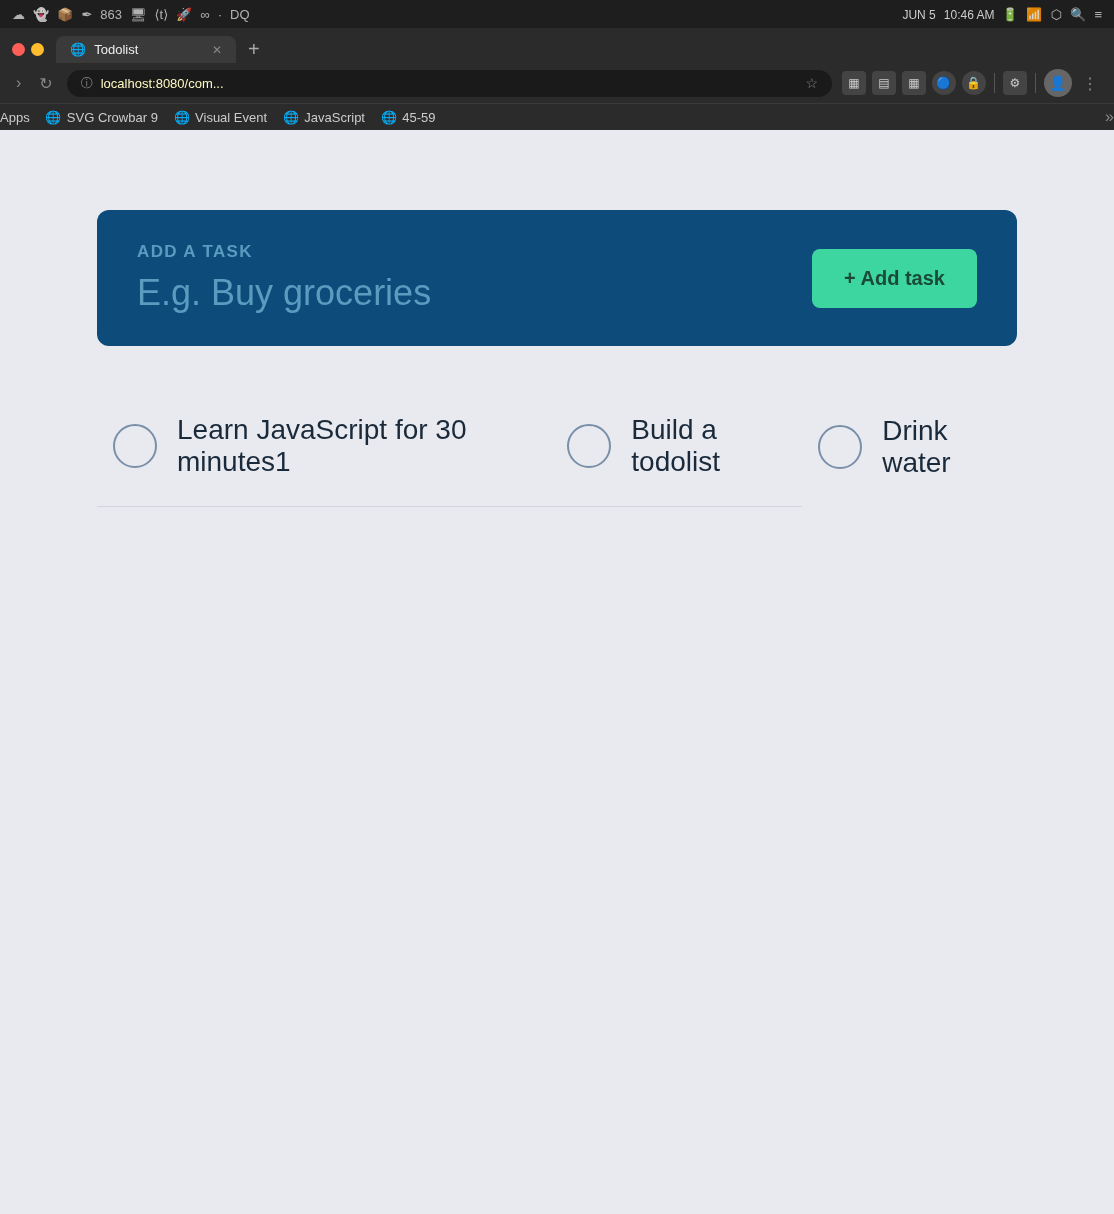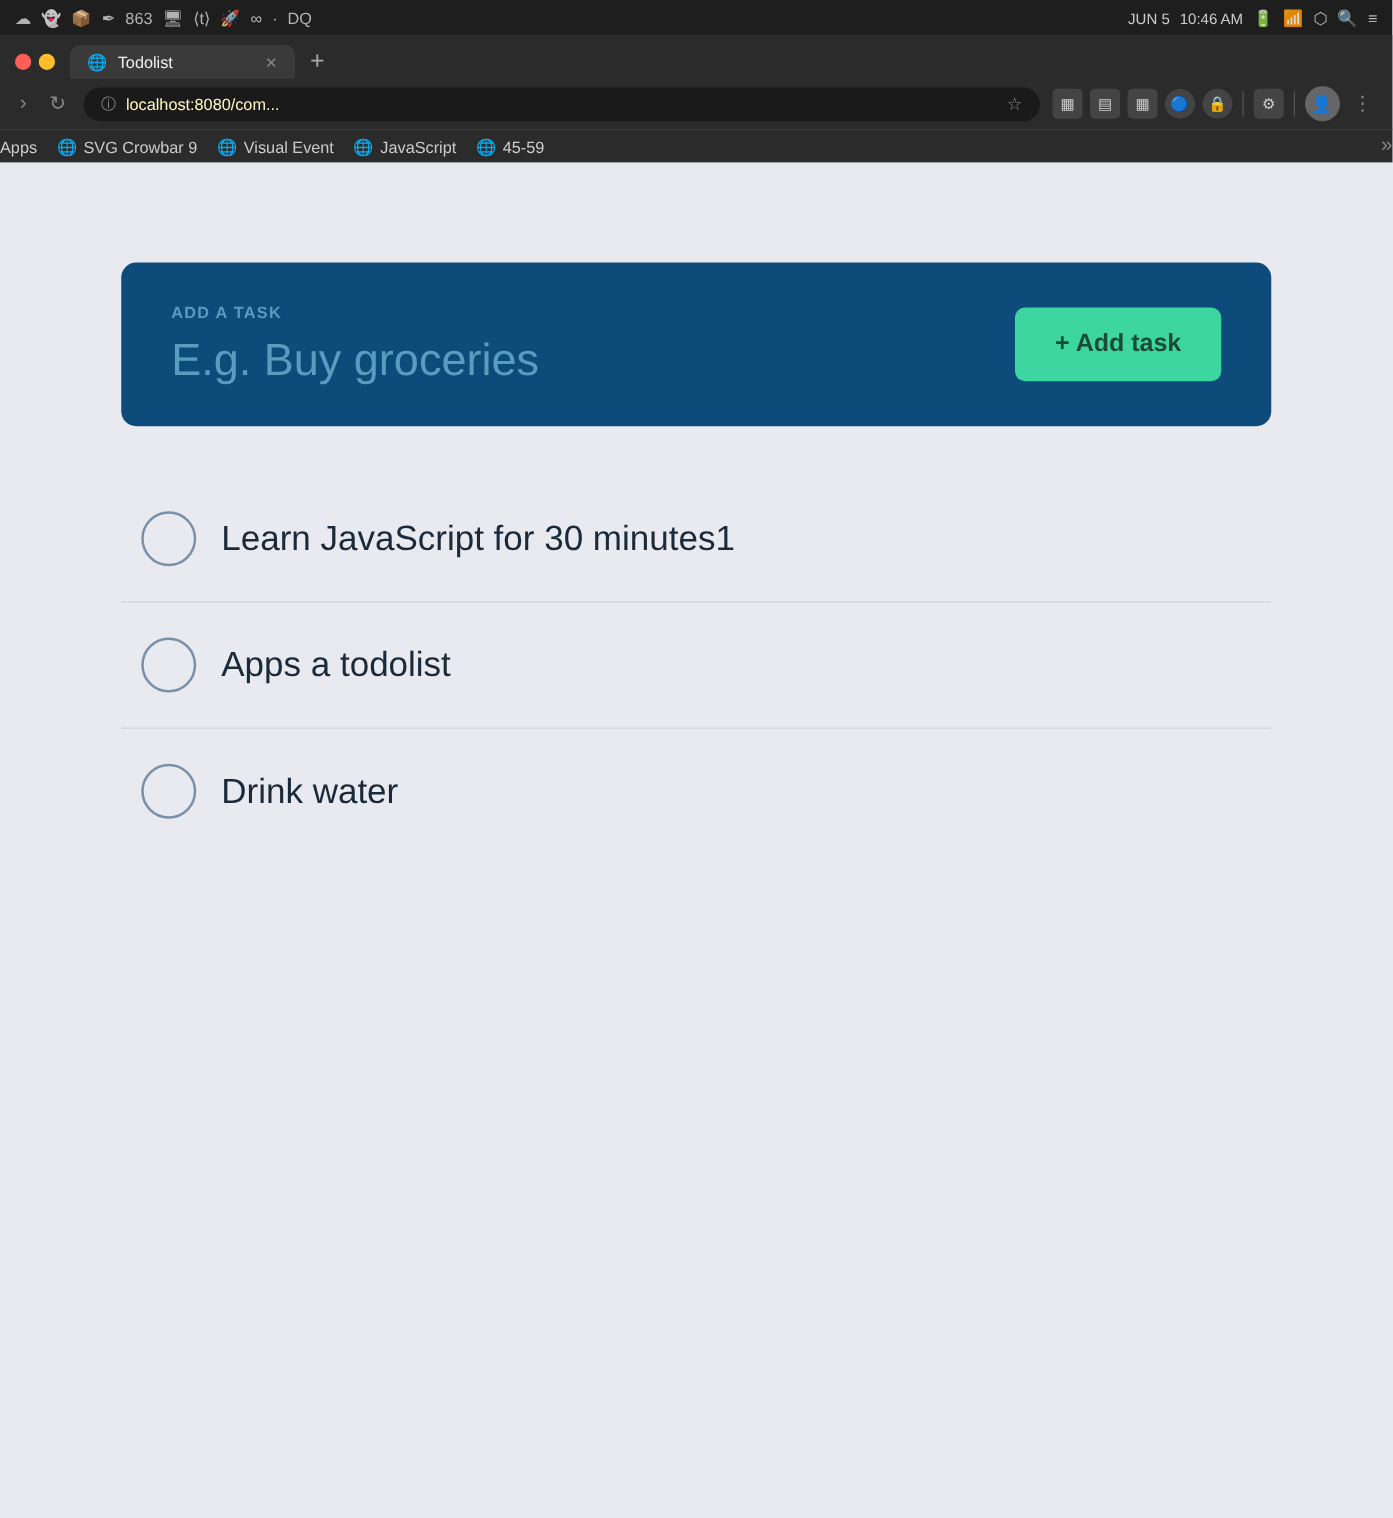--- a/index.html
+++ b/index.html
@@ -93,21 +93,21 @@
     .add-task-card {
       width: 100%; max-width: 920px;
       background: #0d4b7a;
       border-radius: 12px;
       padding: 32px 40px;
       display: flex; align-items: center; justify-content: space-between;
       margin-bottom: 40px;
     }
     .add-task-left { flex: 1; }
     .add-task-label {
-      font-size: 13px;
+      font-size: 17px;
       font-weight: 700;
       letter-spacing: 0.08em;
       text-transform: uppercase;
       color: #5a9cbf;
       margin-bottom: 10px;
     }
     .add-task-input {
       font-size: 36px;
       color: #c4b5fd;
       background: transparent;
@@ -127,21 +127,21 @@
       font-weight: 600;
       cursor: pointer;
       display: flex; align-items: center; gap: 8px;
       white-space: nowrap;
       margin-left: 48px;
     }
 
     
     .task-list {
       width: 100%; max-width: 920px;
-      display: flex; flex-direction: column; gap: 0;
+      display: flex; gap: 0;
     }
     .task-item {
       display: flex; align-items: center; gap: 20px;
       padding: 28px 16px;
       border-bottom: 1px solid #d0d4dd;
     }
     .task-item:last-child { border-bottom: none; }
     .task-checkbox {
       width: 44px; height: 44px;
       border-radius: 50%;
@@ -260,21 +260,21 @@
 
   <div class="task-list">
 
     <div class="task-item">
       <div class="task-checkbox"></div>
       <span class="task-text">Learn JavaScript for 30 minutes1</span>
     </div>
 
     <div class="task-item">
       <div class="task-checkbox"></div>
-      <span class="task-text">Apps a todolist</span>
+      <span class="task-text">Build a todolist</span>
     </div>
 
     <div class="task-item">
       <div class="task-checkbox"></div>
       <span class="task-text">Drink water</span>
     </div>
 
   </div>
 
 </div>

